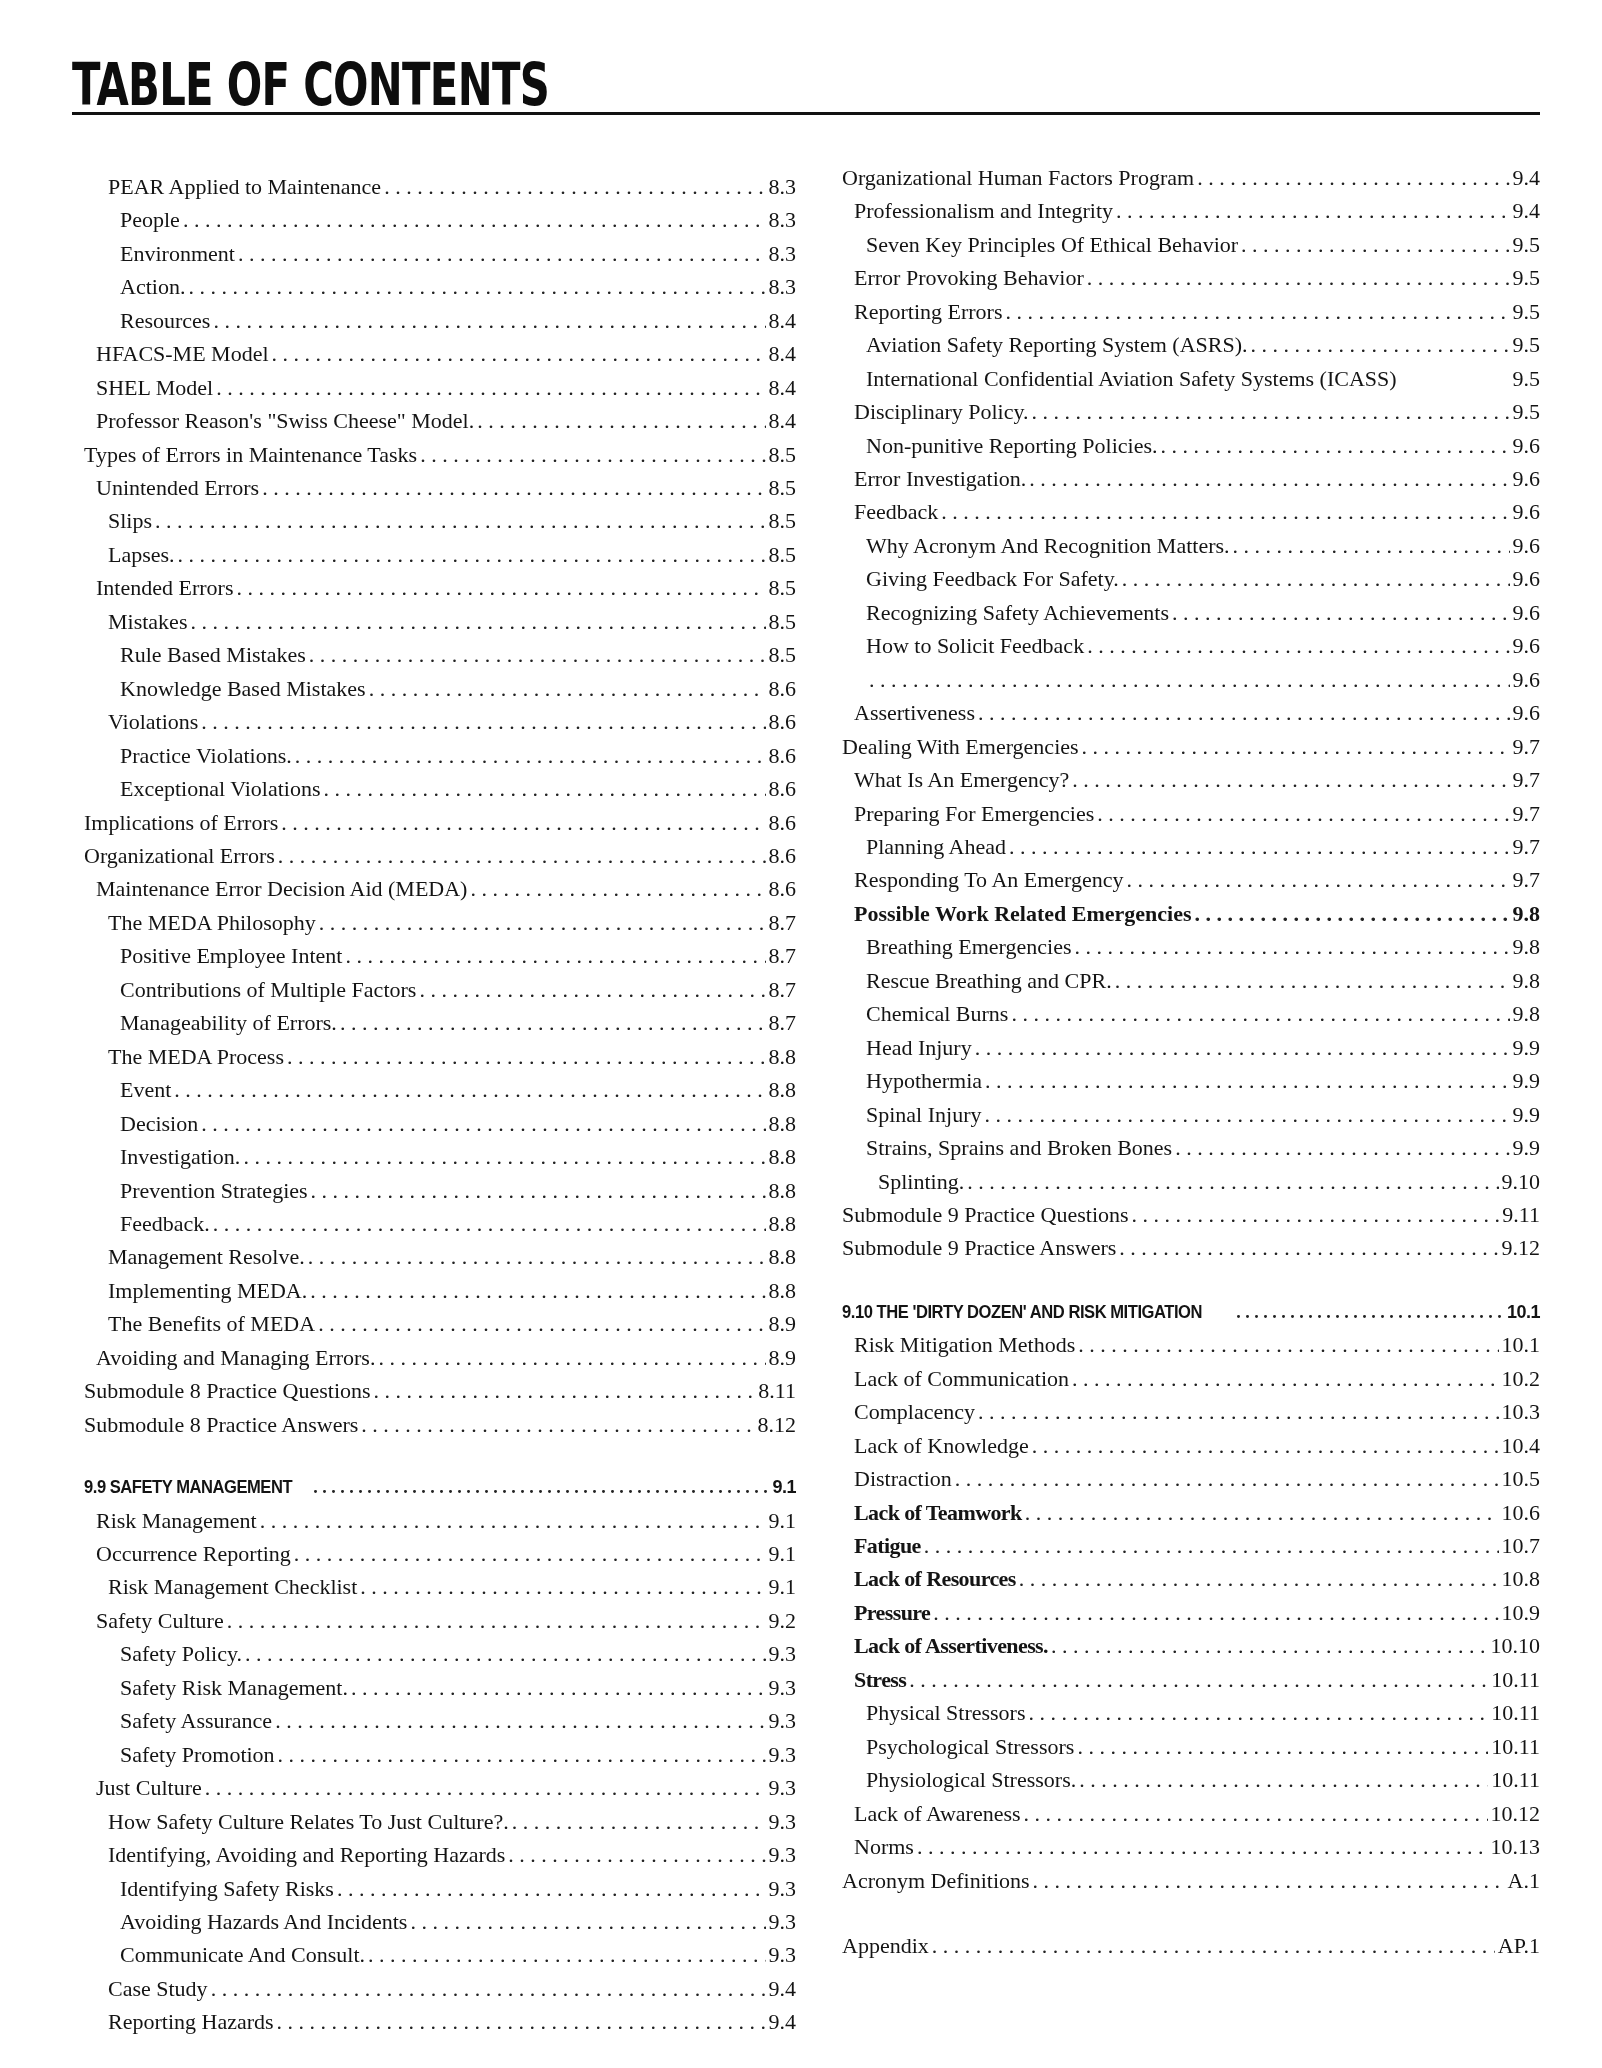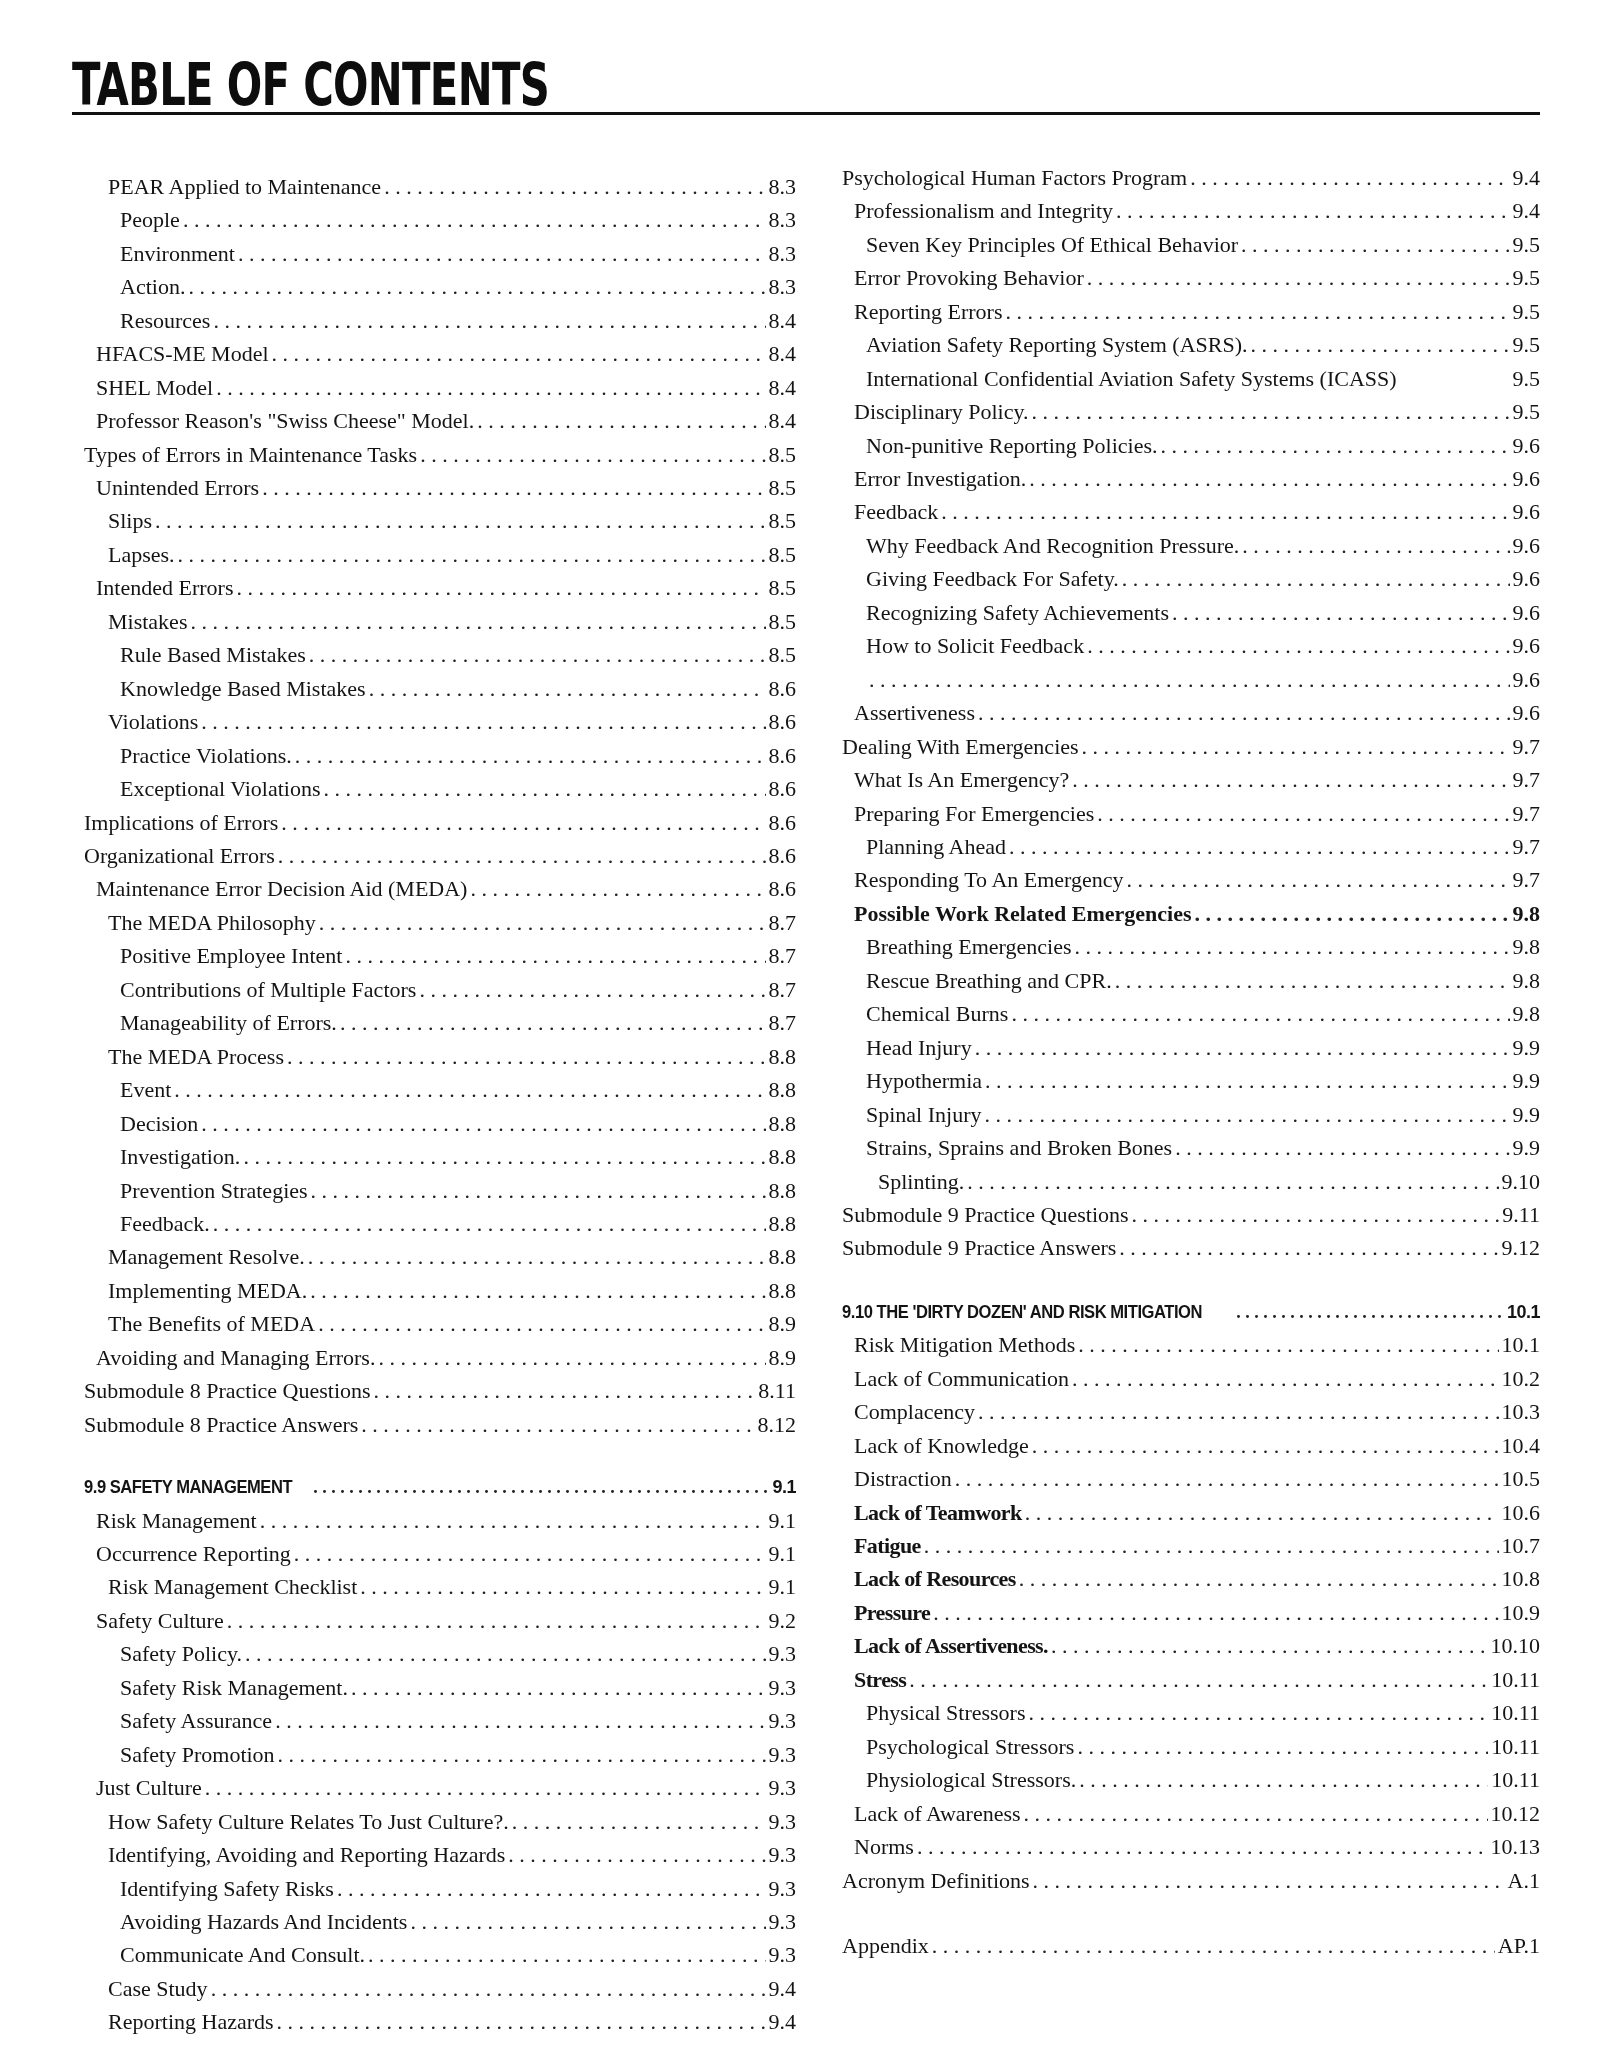--- a/index.html
+++ b/index.html
@@ -313,21 +313,21 @@
       <span class="page">9.4</span>
     </div>
     <div class="row lv2" style="top: 2007px;">
       <span class="label">Reporting Hazards</span>
       <span class="leader"></span>
       <span class="page">9.4</span>
     </div>
   </div>
 <div class="col right" id="col-right">
     <div class="row lv0" style="top: 163px;">
-      <span class="label">Psychological Human Factors Program</span>
+      <span class="label">Organizational Human Factors Program</span>
       <span class="leader"></span>
       <span class="page">9.4</span>
     </div>
     <div class="row lv1" style="top: 196px;">
       <span class="label">Professionalism and Integrity</span>
       <span class="leader"></span>
       <span class="page">9.4</span>
     </div>
     <div class="row lv2" style="top: 230px;">
       <span class="label">Seven Key Principles Of Ethical Behavior</span>
@@ -368,21 +368,21 @@
       <span class="label">Error Investigation.</span>
       <span class="leader"></span>
       <span class="page">9.6</span>
     </div>
     <div class="row lv1" style="top: 497px;">
       <span class="label">Feedback</span>
       <span class="leader"></span>
       <span class="page">9.6</span>
     </div>
     <div class="row lv2" style="top: 531px;">
-      <span class="label">Why Feedback And Recognition Pressure.</span>
+      <span class="label">Why Acronym And Recognition Matters.</span>
       <span class="leader"></span>
       <span class="page">9.6</span>
     </div>
     <div class="row lv2" style="top: 564px;">
       <span class="label">Giving Feedback For Safety.</span>
       <span class="leader"></span>
       <span class="page">9.6</span>
     </div>
     <div class="row lv2" style="top: 598px;">
       <span class="label">Recognizing Safety Achievements</span>

